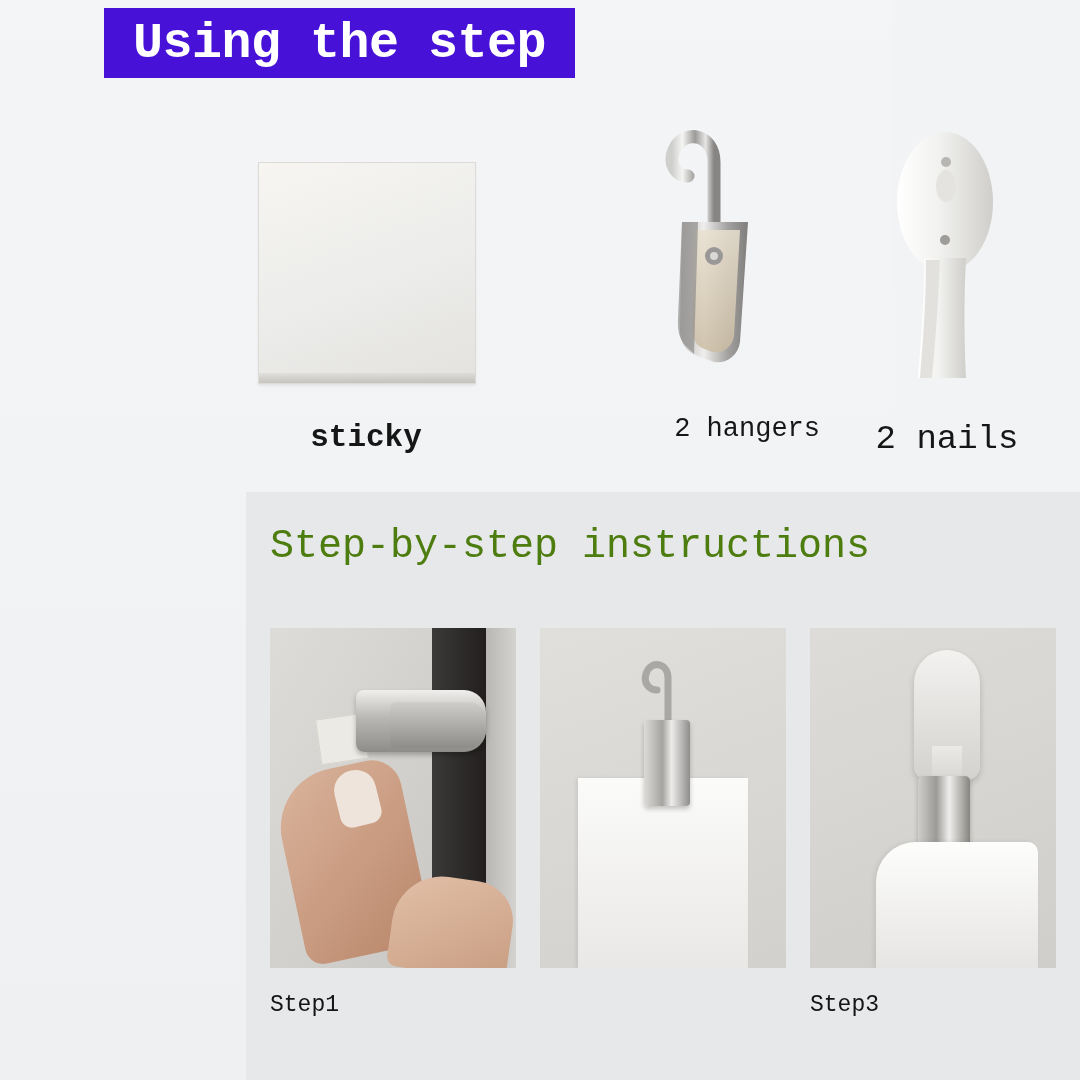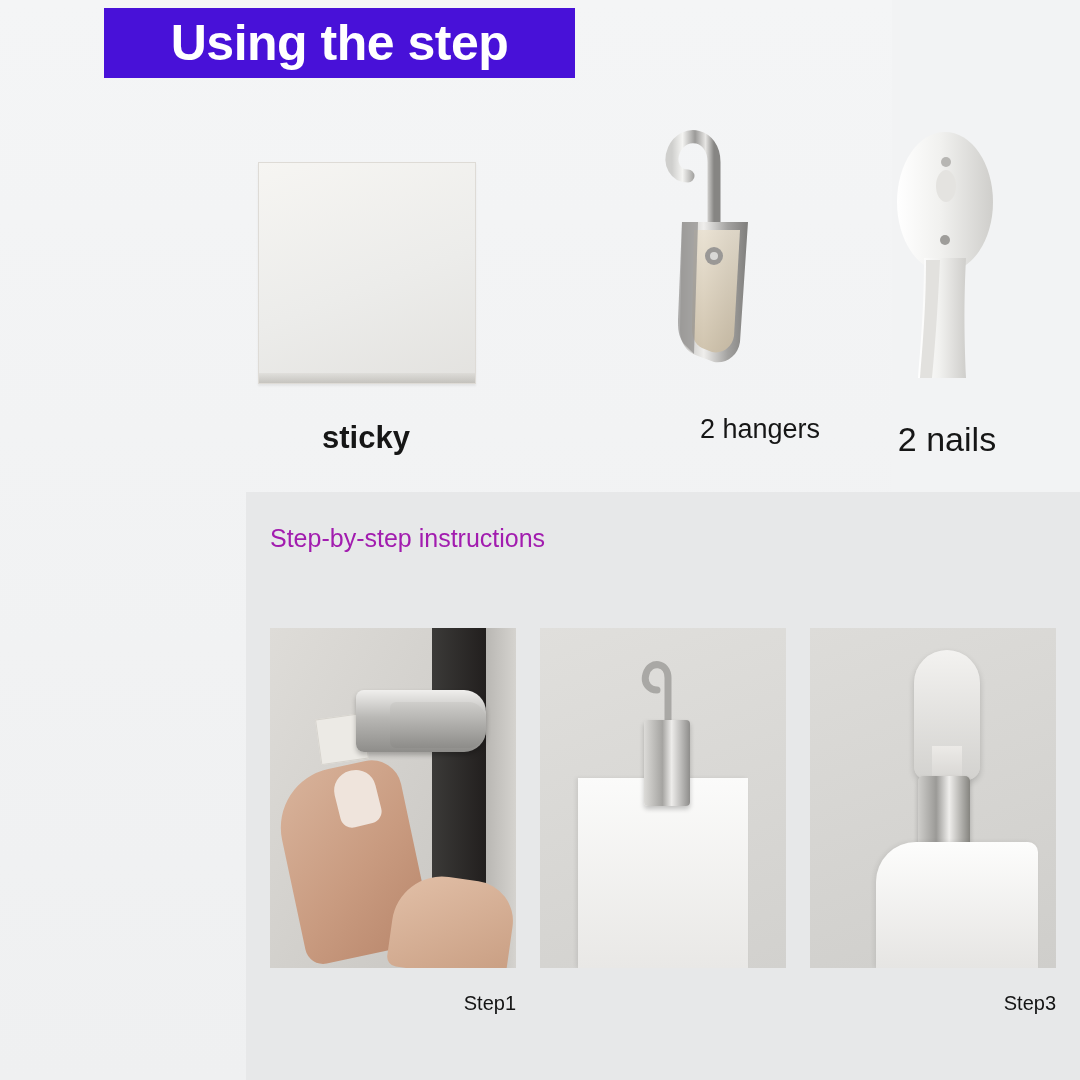--- a/index.html
+++ b/index.html
@@ -13,20 +13,21 @@
     font-family: "Liberation Sans", sans-serif;
     overflow: hidden;
     position: relative;
   }
 
   .page {
     position: relative;
     width: 892px;
     height: 1080px;
     background: linear-gradient(180deg, #f4f5f6 0%, #eff0f1 100%);
+    font-family: Liberation Mono, monospace;
   }
 
   
   .title-banner {
     position: absolute;
     left: 104px;
     top: 8px;
     width: 471px;
     height: 70px;
     background: #4811d8;
@@ -130,44 +131,44 @@
     left: 246px;
     top: 492px;
     width: 834px;
     height: 588px;
     background: #e7e8e9;
   }
   .steps-title {
     position: absolute;
     left: 24px;
     top: 32px;
-    font-size: 25px;
-    color: #a21caf;
+    font-size: 40px;
+    color: #4d7c0f;
   }
   .step-images {
     position: absolute;
     left: 24px;
     top: 136px;
     width: 786px;
     display: flex;
     gap: 24px;
   }
   .step-card {
     width: 246px;
     height: 340px;
     position: relative;
     overflow: hidden;
     background: #c9c9c7;
   }
   .step-caption {
     position: absolute;
     top: 500px;
     width: 246px;
-    text-align: right;
-    font-size: 20px;
+    text-align: left;
+    font-size: 23px;
     color: #141414;
   }
   .cap1 { left: 24px; }
   .cap2 { left: 294px; }
   .cap3 { left: 564px; }
 
   
   .s1-bg { position: absolute; inset: 0; background: linear-gradient(120deg, #dedcd8 0%, #cfcdc9 60%, #c6c4c0 100%); }
   .s1-darkstrip { position: absolute; right: 30px; top: 0; width: 54px; height: 258px; background: linear-gradient(90deg, #3b3a38, #221f1e); }
   .s1-rightwall { position: absolute; right: 0; top: 0; width: 30px; height: 340px; background: linear-gradient(90deg, #b9b7b3, #d5d3cf); }

